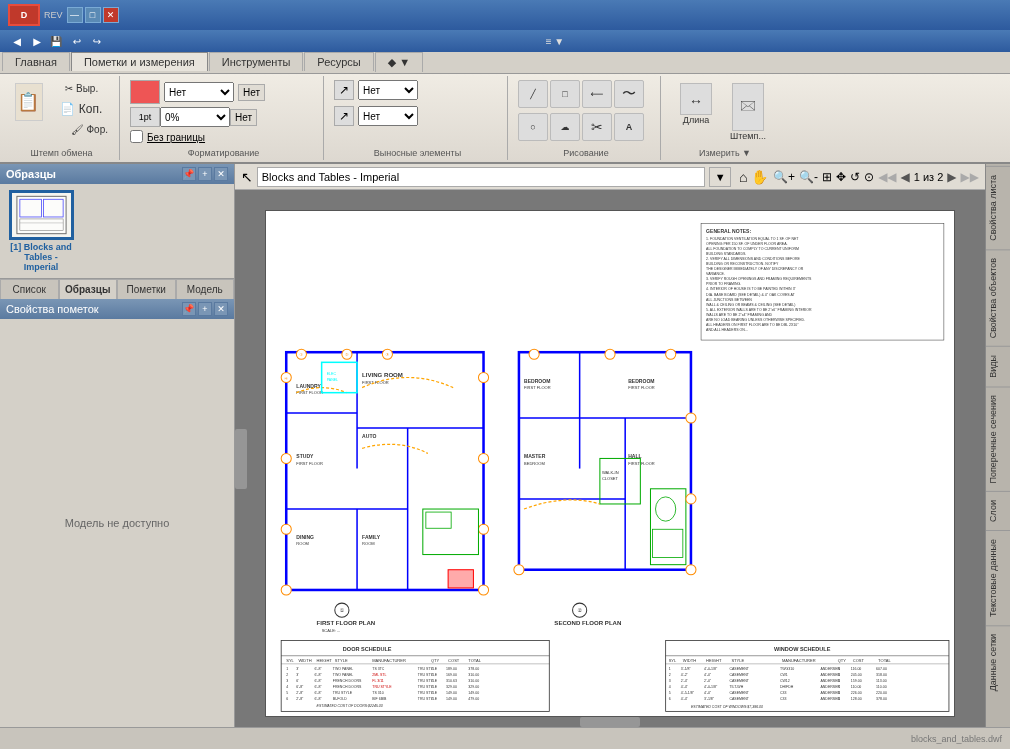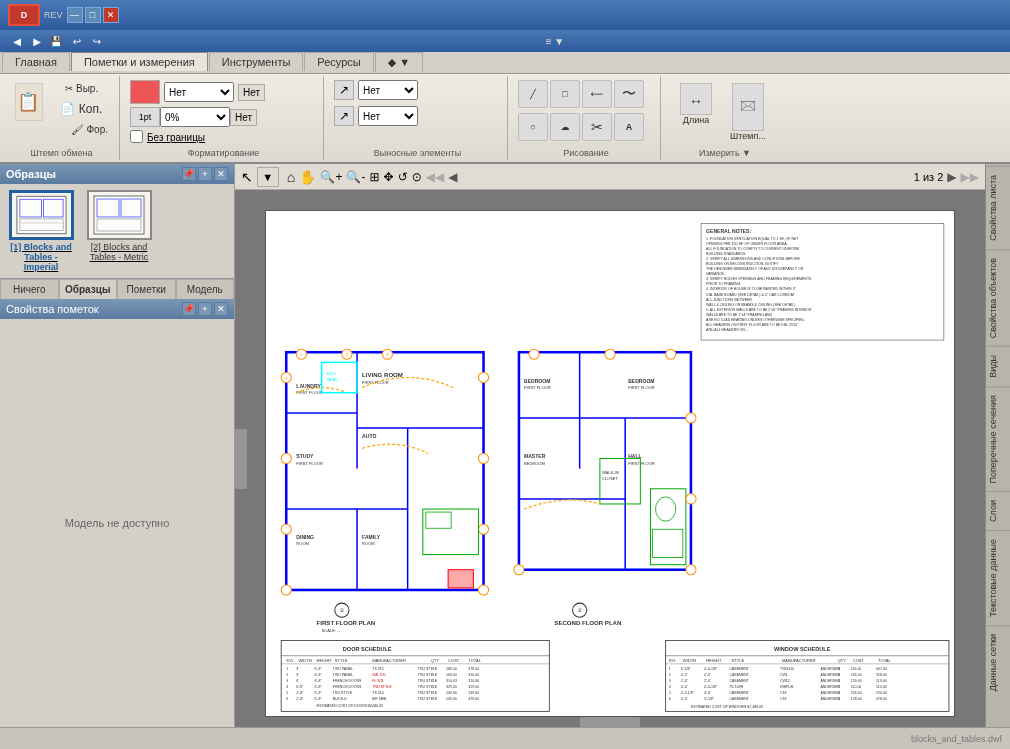--- a/index.html
+++ b/index.html
@@ -144,21 +144,20 @@
       display: flex;
       padding: 6px;
       gap: 8px;
       flex-wrap: wrap;
     }
     .thumbnail {
       display: flex;
       flex-direction: column;
       align-items: center;
       cursor: pointer;
-      text-decoration: underline;
     }
     .thumbnail-img {
       width: 65px; height: 50px;
       border: 2px solid #888;
       background: #f5f5f0;
       display: flex; align-items: center; justify-content: center;
       font-size: 7px; color: #555; text-align: center;
       overflow: hidden;
     }
     .thumbnail.active .thumbnail-img { border-color: #2060a0; border-width: 3px; }
@@ -453,35 +452,24 @@
           <svg width="60" height="45" viewBox="0 0 60 45" style="opacity:0.7;">
             <rect x="5" y="3" width="50" height="38" fill="white" stroke="#333" stroke-width="1"></rect>
             <rect x="8" y="6" width="22" height="18" fill="none" stroke="#00f" stroke-width="0.8"></rect>
             <rect x="32" y="6" width="20" height="18" fill="none" stroke="#00f" stroke-width="0.8"></rect>
             <rect x="8" y="26" width="44" height="12" fill="none" stroke="#333" stroke-width="0.5"></rect>
             <line x1="8" y1="30" x2="52" y2="30" stroke="#333" stroke-width="0.3"></line>
           </svg>
         </div>
         <div class="thumbnail-label">[1] Blocks and Tables - Imperial</div>
       </div>
-      <div class="thumbnail">
-        <div class="thumbnail-img">
-          <svg width="60" height="45" viewBox="0 0 60 45" style="opacity:0.7;">
-            <rect x="5" y="3" width="50" height="38" fill="white" stroke="#333" stroke-width="1"></rect>
-            <rect x="8" y="6" width="22" height="18" fill="none" stroke="#00f" stroke-width="0.8"></rect>
-            <rect x="32" y="6" width="20" height="18" fill="none" stroke="#00f" stroke-width="0.8"></rect>
-            <rect x="8" y="26" width="44" height="12" fill="none" stroke="#333" stroke-width="0.5"></rect>
-          </svg>
-        </div>
-        <div class="thumbnail-label">[2] Blocks and Tables - Metric</div>
-      </div>
     </div>
 
     <div class="panel-tabs">
-      <div class="panel-tab">Ничего</div>
+      <div class="panel-tab">Список</div>
       <div class="panel-tab active">Образцы</div>
       <div class="panel-tab">Пометки</div>
       <div class="panel-tab">Модель</div>
     </div>
 
     <div class="lower-left-panel">
       <div class="lower-panel-header">
         <span>Свойства пометок</span>
         <div class="panel-header-btns">
           <div class="panel-header-btn">📌</div>
@@ -492,20 +480,21 @@
       <div class="lower-panel-content">
         <span>Модель не доступно</span>
       </div>
     </div>
   </div>
 
   <div class="center-area">
 
     <div class="nav-bar">
       <span style="font-size:14px; cursor:pointer;">↖</span>
+      <input class="nav-input" type="text" value="Blocks and Tables - Imperial" style="">
       <button class="nav-btn">▼</button>
       <span style="font-size:14px; cursor:pointer; margin-left:4px;">⌂</span>
       <span style="font-size:14px; cursor:pointer;">✋</span>
       <span style="font-size:12px; cursor:pointer;">🔍+</span>
       <span style="font-size:12px; cursor:pointer;">🔍-</span>
       <span style="font-size:12px; cursor:pointer;">⊞</span>
       <span style="font-size:12px; cursor:pointer;">✥</span>
       <span style="font-size:12px; cursor:pointer;">↺</span>
       <span style="font-size:12px; cursor:pointer;">⊙</span>
       <span style="font-size:12px; cursor:pointer; color:#aaa;">◀◀</span>

